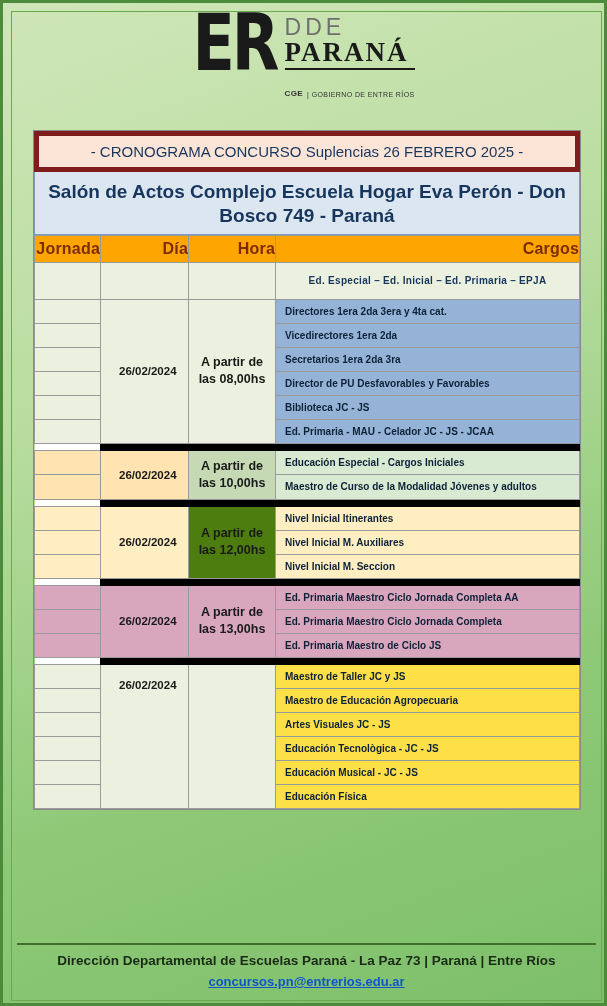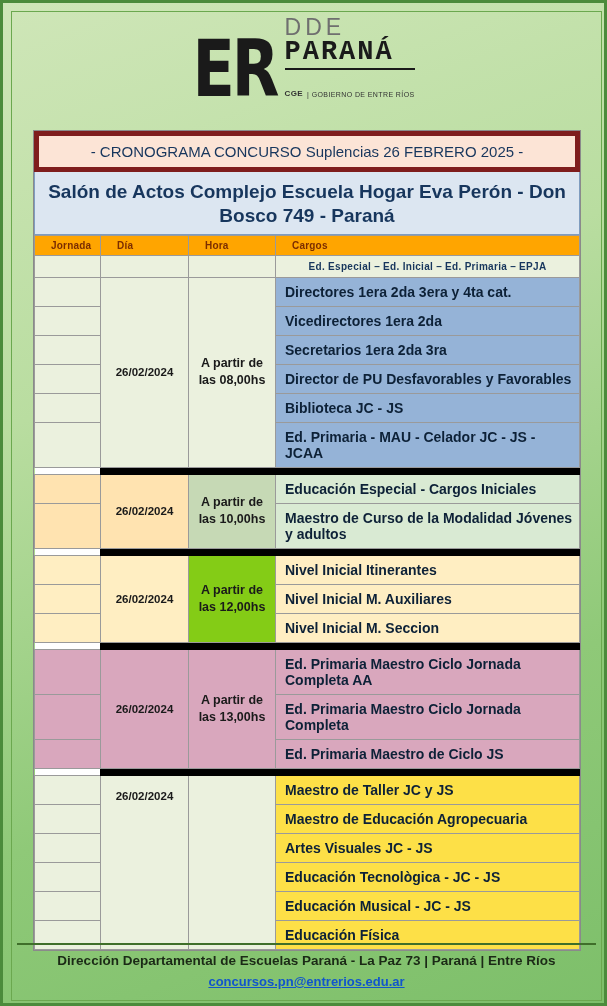--- a/index.html
+++ b/index.html
@@ -35,21 +35,21 @@
   
   .logo-band {
     position: relative;
     height: 108px;
     display: flex;
     align-items: center;
     justify-content: center;
   }
   .logo-wrap {
     display: flex;
-    align-items: flex-end;
+    align-items: flex-start;
     gap: 8px;
   }
   .logo-er {
     font-family: "DejaVu Sans", sans-serif;
     font-weight: bold;
     font-size: 62px;
     letter-spacing: -3px;
     color: #1a1a1a;
     line-height: 0.9;
     transform: scaleY(1.25);
@@ -65,21 +65,21 @@
     font-size: 23px;
     letter-spacing: 4px;
     color: #6f6f6f;
     font-family: Liberation Sans, sans-serif;
   }
   .logo-parana {
     font-size: 27px;
     font-weight: bold;
     letter-spacing: 2px;
     color: #1a1a1a;
-    font-family: Liberation Mono, monospace;
+    font-family: Liberation Serif, serif;
     border-bottom: 2px solid #1a1a1a;
     padding-bottom: 2px;
   }
   .logo-cge {
     margin-top: 20px;
     font-size: 7px;
     letter-spacing: 0.4px;
     color: #333;
     display: flex;
     align-items: center;
@@ -127,49 +127,49 @@
     width: 100%;
     table-layout: fixed;
   }
   table.sched th, table.sched td {
     border: 1px solid #9a9a9a;
     box-sizing: border-box;
   }
   thead th {
     background: #ffa500;
     color: #7b2d00;
-    font-size: 10px;
-    font-weight: bold;
-    text-align: left;
-    padding: 4px 16px;
+    font-size: 16px;
+    font-weight: bold;
+    text-align: right;
+    padding: 4px 0;
     letter-spacing: 0.2px;
   }
   .col-jornada { width: 66px; }
   .col-dia { width: 88px; }
   .col-hora { width: 87px; }
   .col-cargos { width: auto; }
 
   td.jornada-cell { background: #ebf1de; }
   td.dia-cell {
-    text-align: center;
+    text-align: right;
     font-size: 11.5px;
     font-weight: bold;
     color: #1a1a1a;
-    padding: 10px;
+    padding: 18px;
   }
   td.hora-cell {
     text-align: center;
     font-size: 12.5px;
     font-weight: bold;
     color: #1a1a1a;
     line-height: 1.35;
     padding: 2px 3px;
   }
   td.cargo-cell {
-    font-size: 14px;
+    font-size: 10px;
     font-weight: bold;
     color: #0d2137;
     padding: 6px 6px 6px 9px;
     margin-top: 20px;
   }
   td.cargo-head {
     text-align: center;
     font-size: 10px;
     color: #17365d;
     font-weight: bold;
@@ -195,21 +195,21 @@
   .g-blue td.dia-cell, .g-blue td.hora-cell { background: #ebf1de; }
 
   .g-green td.cargo-cell { background: #d9ead3; }
   .g-green td.jornada-cell { background: #ffe3b0; }
   .g-green td.dia-cell { background: #ffe3b0; }
   .g-green td.hora-cell { background: #c6d9b5; }
 
   .g-yellow td.cargo-cell { background: #ffeec2; }
   .g-yellow td.jornada-cell { background: #ffeec2; }
   .g-yellow td.dia-cell { background: #ffeec2; }
-  .g-yellow td.hora-cell { background: #84cc16; text-align: center; }
+  .g-yellow td.hora-cell { background: #4d7c0f; text-align: center; }
 
   .g-pink td.cargo-cell { background: #d9a7bd; }
   .g-pink td.jornada-cell { background: #d9a7bd; }
   .g-pink td.dia-cell { background: #d9a7bd; }
   .g-pink td.hora-cell { background: #d9a7bd; }
 
   .g-last td.cargo-cell { background: #fde047; }
   .g-last td.jornada-cell { background: #ebf1de; }
   .g-last td.dia-cell { background: #ebf1de; }
   .g-last td.hora-cell { background: #ebf1de; }

